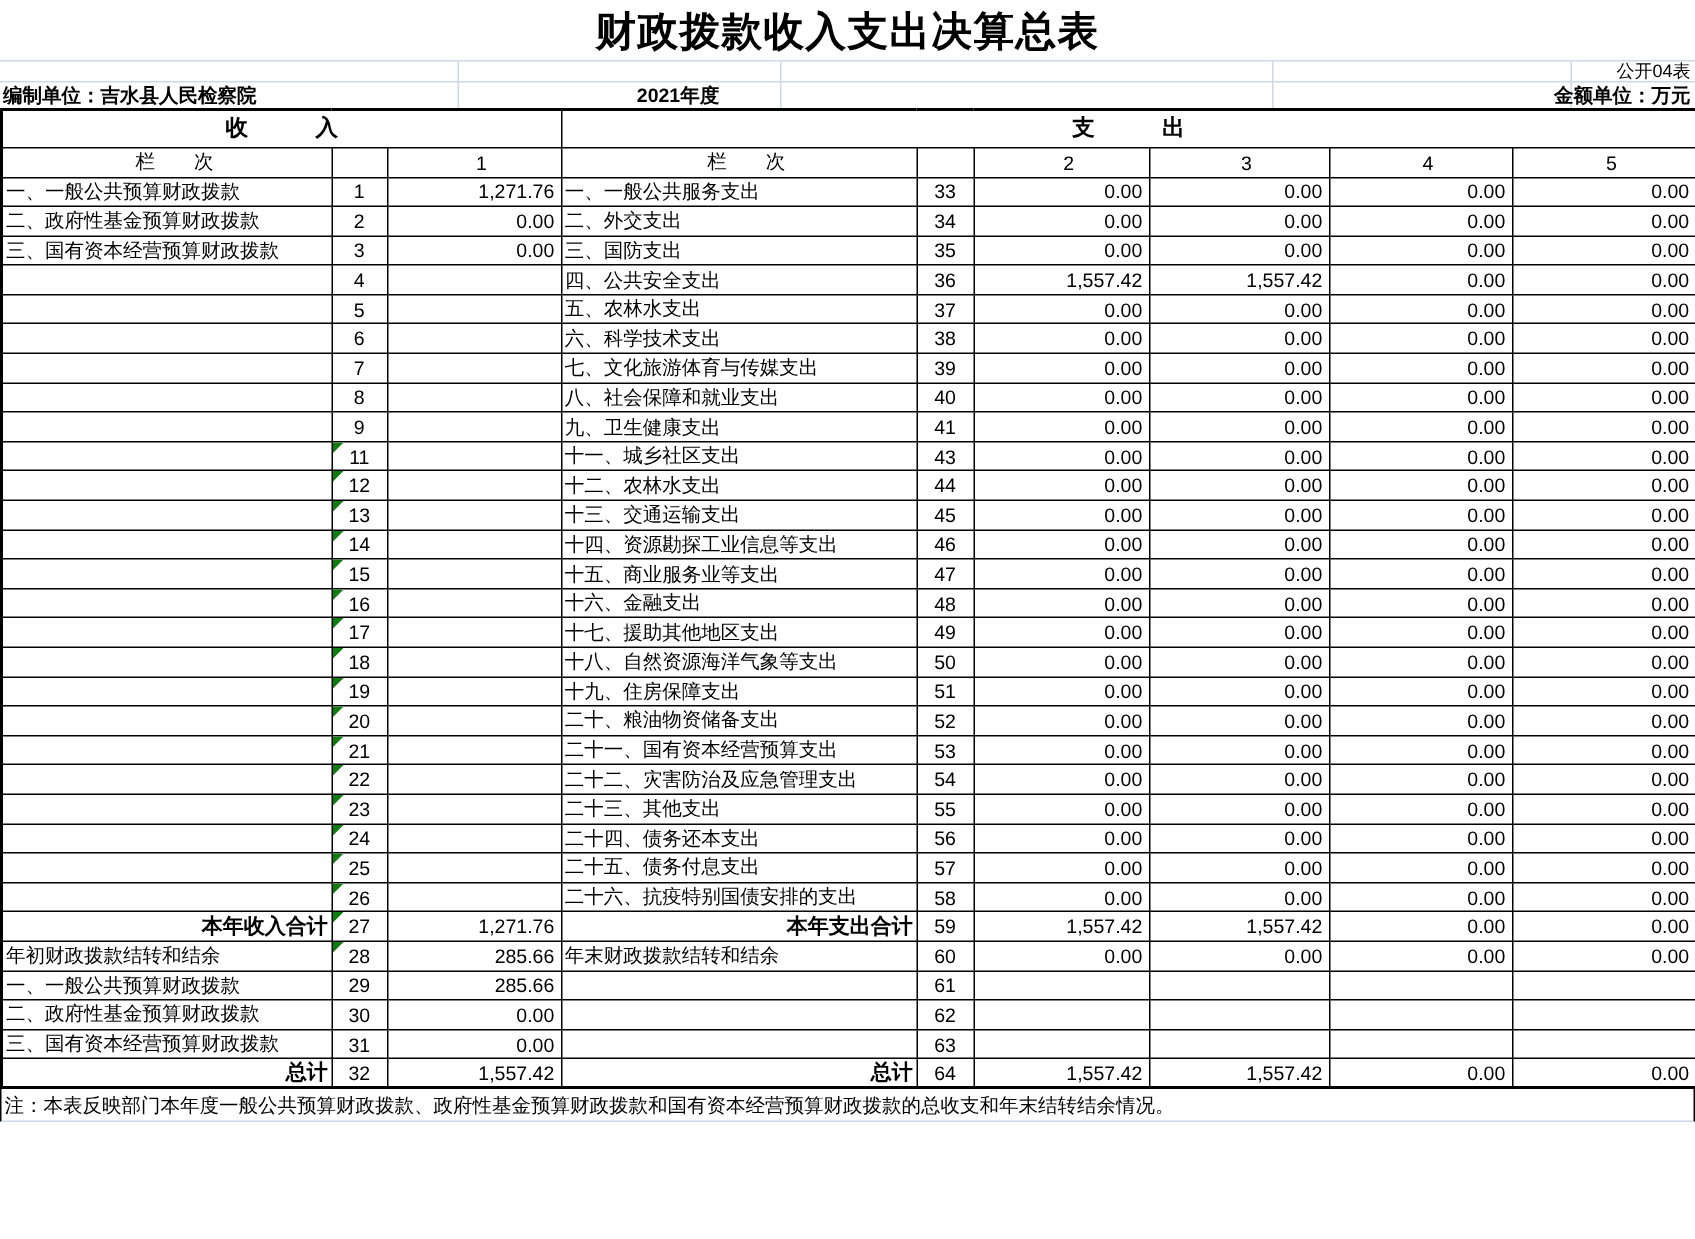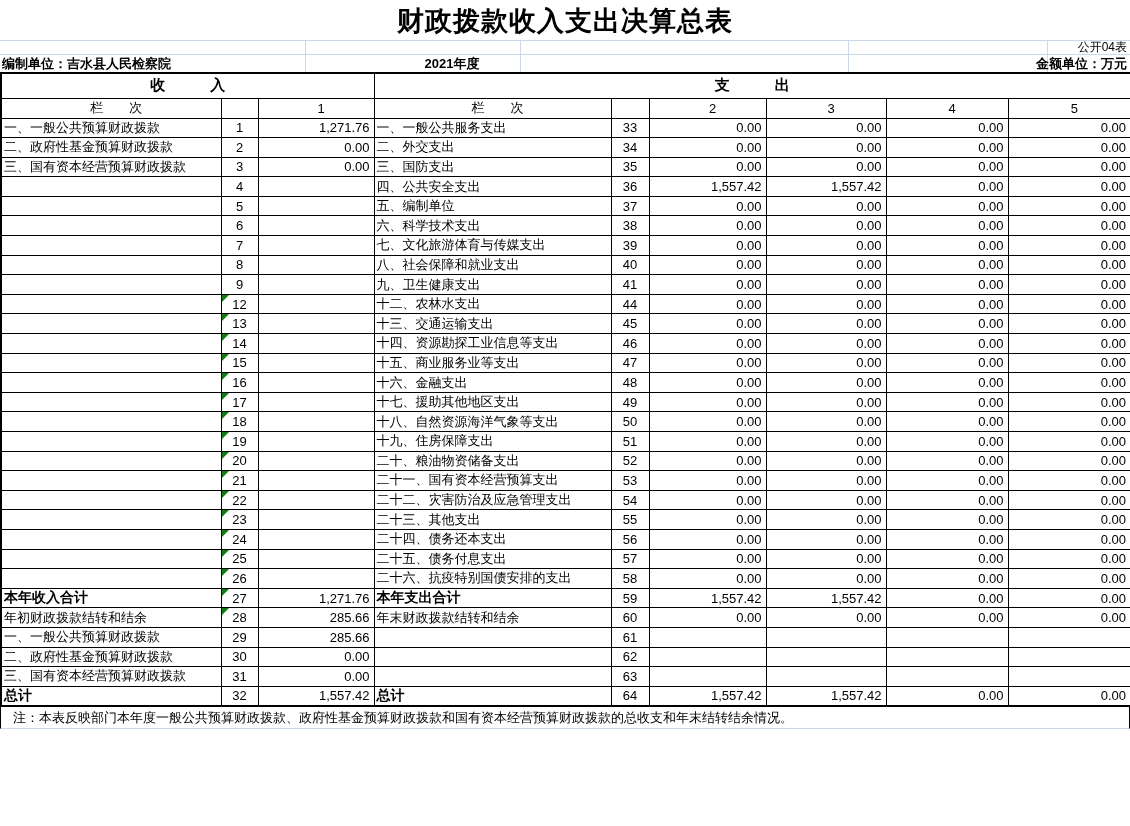--- a/index.html
+++ b/index.html
@@ -35,27 +35,27 @@
     border:1px solid var(--ink);padding:0 2px;overflow:hidden;white-space:nowrap;
     font-weight:normal;font-size:13px;vertical-align:middle;
   }
   thead tr.sec th{height:25px;font-size:15px;font-weight:bold;text-align:center;}
   thead tr.cols th{height:51px;font-size:14px;text-align:center;white-space:pre-line;line-height:1.35;}
   thead tr.lane th{height:20px;font-size:13px;text-align:center;padding-left:12px;}
   tbody tr{height:19.6px;}
   td.item{text-align:left;}
   td.num{text-align:center;position:relative;}
   td.amt{text-align:right;padding-right:4px;}
-  td.tot{font-weight:bold;text-align:left;font-size:14px;}
+  td.tot{font-weight:bold;text-align:right;font-size:14px;}
   .corner-tri{
     position:absolute;top:0;left:0;width:0;height:0;
     border-top:7px solid var(--tri);border-right:7px solid transparent;
   }
   .note{
-    height:22px;line-height:21px;font-size:13px;padding-left:12px;
+    height:22px;line-height:21px;font-size:13px;padding-left:2px;
     border-left:1px solid var(--ink);border-right:1px solid var(--ink);
     border-bottom:1px solid var(--grid);white-space:nowrap;overflow:hidden;
   }
 </style>
 </head>
 <body>
 
 <div class="title">财政拨款收入支出决算总表</div>
 
 <div class="meta-band">
@@ -144,21 +144,21 @@
         <td class="num">36</td>
         <td class="amt">1,557.42</td>
         <td class="amt">1,557.42</td>
         <td class="amt">0.00</td>
         <td class="amt">0.00</td>
       </tr>
       <tr>
         <td class="item"></td>
         <td class="num">5</td>
         <td class="amt"></td>
-        <td class="item">五、编制单位</td>
+        <td class="item">五、农林水支出</td>
         <td class="num">37</td>
         <td class="amt">0.00</td>
         <td class="amt">0.00</td>
         <td class="amt">0.00</td>
         <td class="amt">0.00</td>
       </tr>
       <tr>
         <td class="item"></td>
         <td class="num">6</td>
         <td class="amt"></td>
@@ -190,20 +190,31 @@
         <td class="amt">0.00</td>
         <td class="amt">0.00</td>
         <td class="amt">0.00</td>
       </tr>
       <tr>
         <td class="item"></td>
         <td class="num">9</td>
         <td class="amt"></td>
         <td class="item">九、卫生健康支出</td>
         <td class="num">41</td>
+        <td class="amt">0.00</td>
+        <td class="amt">0.00</td>
+        <td class="amt">0.00</td>
+        <td class="amt">0.00</td>
+      </tr>
+      <tr>
+        <td class="item"></td>
+        <td class="num">11<span class="corner-tri"></span></td>
+        <td class="amt"></td>
+        <td class="item">十一、城乡社区支出</td>
+        <td class="num">43</td>
         <td class="amt">0.00</td>
         <td class="amt">0.00</td>
         <td class="amt">0.00</td>
         <td class="amt">0.00</td>
       </tr>
       <tr>
         <td class="item"></td>
         <td class="num">12<span class="corner-tri"></span></td>
         <td class="amt"></td>
         <td class="item">十二、农林水支出</td>

